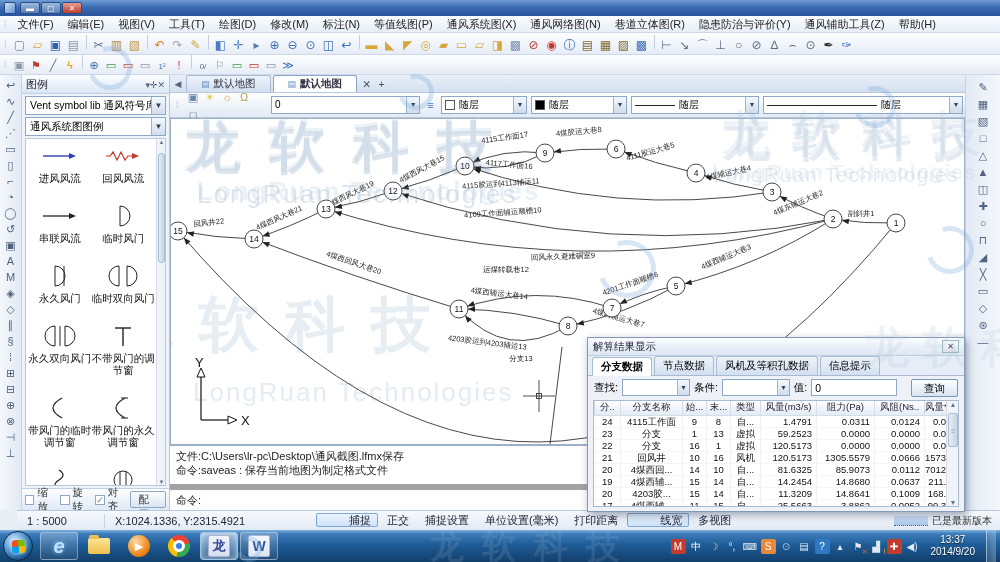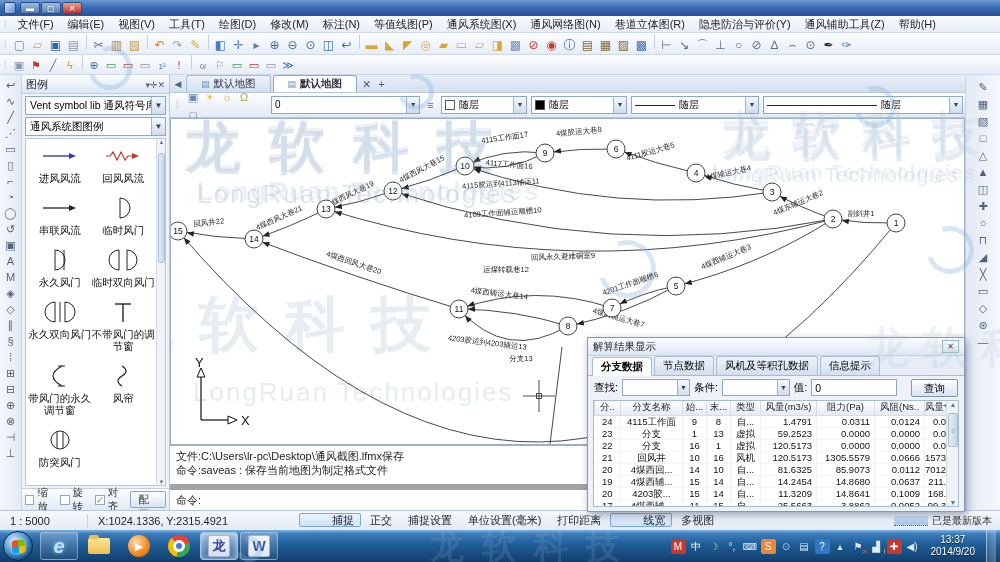--- a/index.html
+++ b/index.html
@@ -34,21 +34,21 @@
   .rstrip .strip-btn { margin-bottom:1px; }
 
   
   .legend { width:148px; background:#eef3fa; border-right:1px solid #b9c7da; display:flex; flex-direction:column; font-size:11px; }
   .leg-head { height:19px; background:linear-gradient(#fdfeff,#d9e6f5); border-bottom:1px solid #c0cfe2; display:flex; align-items:center; padding:0 4px; color:#223; }
   .leg-head .t { flex:1; }
   .leg-hbtn { width:14px; text-align:center; color:#51637e; font-size:9px; }
   .combo { position:relative; height:19px; background:#fff; border:1px solid #8da8c6; margin:2px 3px 0 3px; font-size:10.5px; line-height:17px; padding:0 16px 0 4px; white-space:nowrap; overflow:hidden; }
   .combo .arr { position:absolute; right:0; top:0; width:14px; height:100%; background:linear-gradient(#f4f8fd,#cfdded); border-left:1px solid #9db4cf; text-align:center; font-size:8px; line-height:17px; color:#345; }
   .leg-list { flex:1; background:#fff; border:1px solid #b9c7da; margin:2px 3px; position:relative; overflow:hidden; }
-  .leg-grid { display:grid; grid-template-columns:1fr 1fr; padding:4px 10px 0 2px; row-gap:11px; }
+  .leg-grid { display:grid; grid-template-columns:1fr 1fr; padding:4px 10px 0 2px; row-gap:19px; }
   .leg-item { text-align:center; }
   .leg-item svg { display:block; margin:0 auto; }
   .leg-label { font-size:10.5px; color:#111; line-height:12px; margin-top:3px; }
   .leg-scroll { position:absolute; right:0; top:0; bottom:0; width:9px; background:#f0f3f8; border-left:1px solid #d4dce8; }
   .leg-scroll .thumb { position:absolute; top:14px; left:1px; width:7px; height:110px; background:linear-gradient(90deg,#e7edf5,#c6d4e6); border:1px solid #a8bcd4; border-radius:3px; }
   .leg-scroll .a { position:absolute; left:0; width:9px; font-size:6px; text-align:center; color:#678; }
   .leg-foot { height:22px; display:flex; align-items:center; gap:3px; padding:0 3px; font-size:10.5px; color:#333; border-top:1px solid #c0cfe2; background:linear-gradient(#fdfeff,#dfe9f5); }
   .cb { width:10px; height:10px; border:1px solid #8da8c6; background:#fff; display:inline-block; font-size:9px; line-height:9px; text-align:center; color:#777; }
   .cfg-btn { margin-left:auto; border:1px solid #8da8c6; background:linear-gradient(#fdfeff,#d8e4f2); padding:0 7px; height:17px; line-height:15px; border-radius:2px; }
 
@@ -90,21 +90,21 @@
   .dlg-tablewrap { position:absolute; left:5px; right:5px; top:62px; bottom:4px; background:#fff; border:1px solid #a9bbd2; overflow:hidden; }
   table.rt { border-collapse:collapse; table-layout:fixed; width:360px; font-size:9.5px; }
   table.rt th { font-weight:normal; background:linear-gradient(#fdfeff,#e4ebf4); border:1px solid #d4dce8; border-top:none; height:14px; white-space:nowrap; overflow:hidden; color:#223; }
   table.rt td { border-right:1px solid #eef1f6; border-bottom:1px solid #f2f5f9; height:11px; line-height:11px; white-space:nowrap; overflow:hidden; text-align:center; color:#111; }
   table.rt td.num { text-align:right; padding-right:4px; }
   .rt-scroll { position:absolute; right:0; top:0; bottom:0; width:12px; background:#f0f3f8; border-left:1px solid #d4dce8; }
   .rt-scroll .a { position:absolute; left:0; width:12px; font-size:7px; text-align:center; color:#678; }
   .rt-scroll .thumb { position:absolute; left:1px; top:12px; width:10px; height:34px; background:linear-gradient(90deg,#e7edf5,#c6d4e6); border:1px solid #a8bcd4; border-radius:2px; font-size:6px; color:#89a; text-align:center; line-height:34px; }
 
   
-  .statusbar { height:20px; background:linear-gradient(#f6f9fd,#e2eaf4); border-top:1px solid #b5c6dd; display:flex; align-items:center; font-size:11px; color:#223; flex:0 0 auto; position:relative; }
+  .statusbar { height:20px; background:linear-gradient(#f6f9fd,#e2eaf4); border-top:1px solid #b5c6dd; display:flex; align-items:center; font-size:11px; color:#223; flex:0 0 auto; position:relative;margin-left:17px; }
   .sb-seg { padding:0 10px; border-right:1px solid #c6d2e0; height:14px; line-height:14px; white-space:nowrap; }
   .sb-btn { padding:0 6px; margin:0 1px; height:16px; line-height:15px; border:1px solid transparent; border-radius:2px; white-space:nowrap; }
   .sb-btn.active { border-color:#7ea7d8; background:linear-gradient(#eaf3fd,#cfe3f8);padding-left:32px; }
   .sb-update { position:absolute; right:8px; top:3px; font-size:10px; color:#333; display:flex; gap:4px; align-items:center; }
   .sb-update .lnk { color:#2b62c4; border-bottom:1px dotted #2b62c4; width:34px; height:10px; background:linear-gradient(#cfe0f5,#aac8ea); }
 
   
   .taskbar { height:32px; background:linear-gradient(#7fb2e0,#3c7cb9 12%,#1f5d98 45%,#123f6b); display:flex; align-items:center; flex:0 0 auto; position:relative; z-index:80; border-top:1px solid #0c3burn; }
   .orb { width:30px; height:30px; border-radius:50%; margin:0 6px 0 3px; background:radial-gradient(circle at 35% 30%, #cfe8ff, #4f94d0 45%, #1a5186 75%, #0c3055); border:1px solid #0a2a49; display:flex; align-items:center; justify-content:center; }
   .flag { width:13px; height:13px; border-radius:3px; background:conic-gradient(#7fba00 0 25%, #ffb900 0 50%, #00a4ef 0 75%, #f25022 0); transform:rotate(-4deg); box-shadow:0 0 3px #dff; }
@@ -254,20 +254,26 @@
                 <line x1="25" y1="3" x2="25" y2="23" stroke="#222"></line>
               </svg>
               <div class="leg-label">永久双向风门</div>
             </div>
             <div class="leg-item">
               <svg width="40" height="26" viewBox="0 0 40 26">
                 <line x1="12" y1="5" x2="28" y2="5" stroke="#222" stroke-width="1.4"></line>
                 <line x1="20" y1="5" x2="20" y2="23" stroke="#222" stroke-width="1.4"></line>
               </svg>
               <div class="leg-label">不带风门的调节窗</div>
+            </div>
+            <div class="leg-item">
+              <svg width="40" height="26" viewBox="0 0 40 26">
+                <path d="M22,3 q-9,5 -9,10 q0,5 9,10" fill="none" stroke="#222" stroke-width="1.2"></path>
+              </svg>
+              <div class="leg-label">带风门的临时调节窗</div>
             </div>
             <div class="leg-item">
               <svg width="40" height="26" viewBox="0 0 40 26">
                 <path d="M22,3 q-9,5 -9,10 q0,5 9,10" fill="none" stroke="#222" stroke-width="1.2"></path>
                 <line x1="18" y1="3" x2="25" y2="3" stroke="#222"></line>
                 <line x1="18" y1="23" x2="25" y2="23" stroke="#222"></line>
               </svg>
               <div class="leg-label">带风门的永久调节窗</div>
             </div>
             <div class="leg-item">

